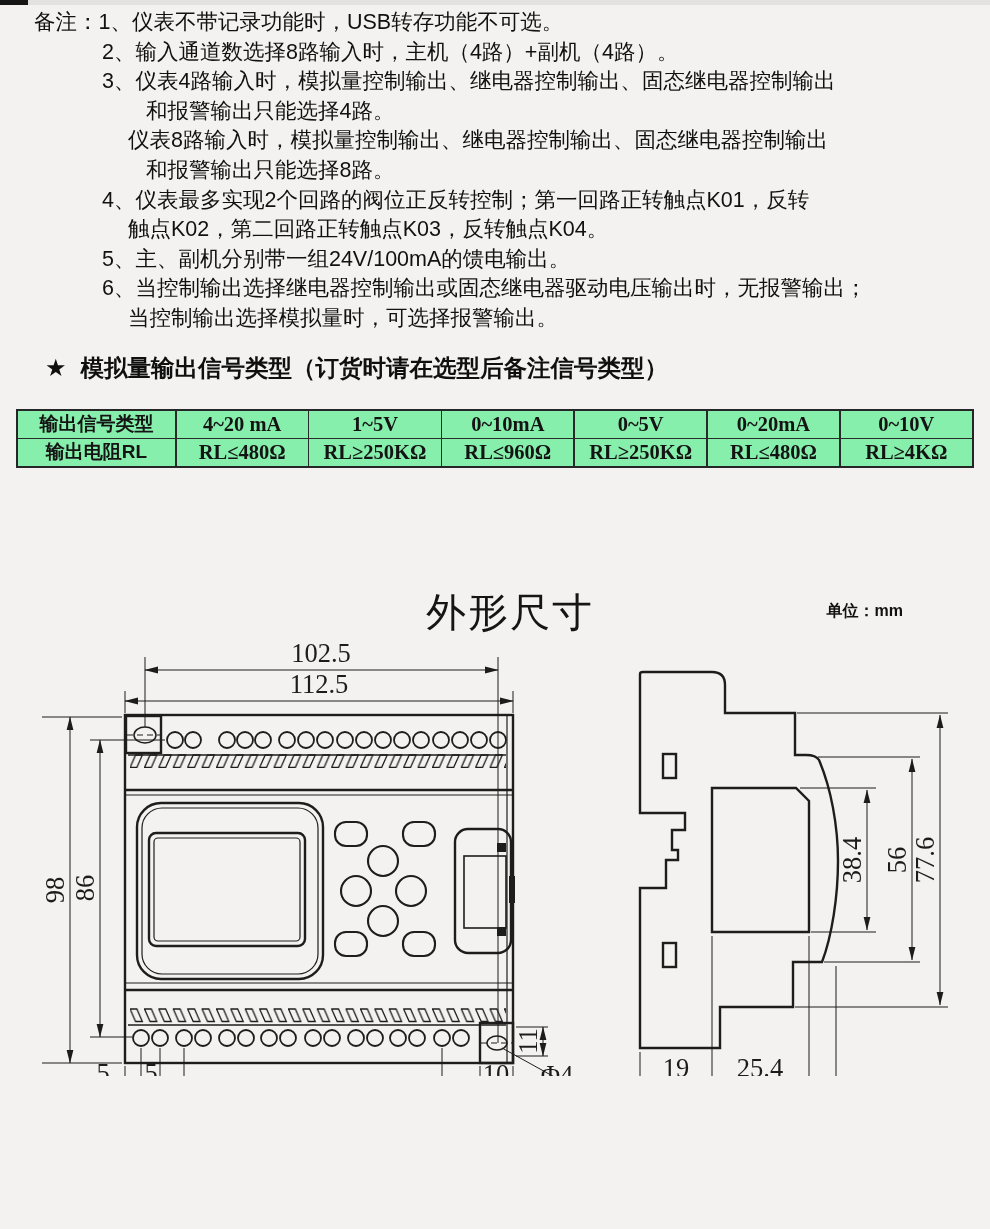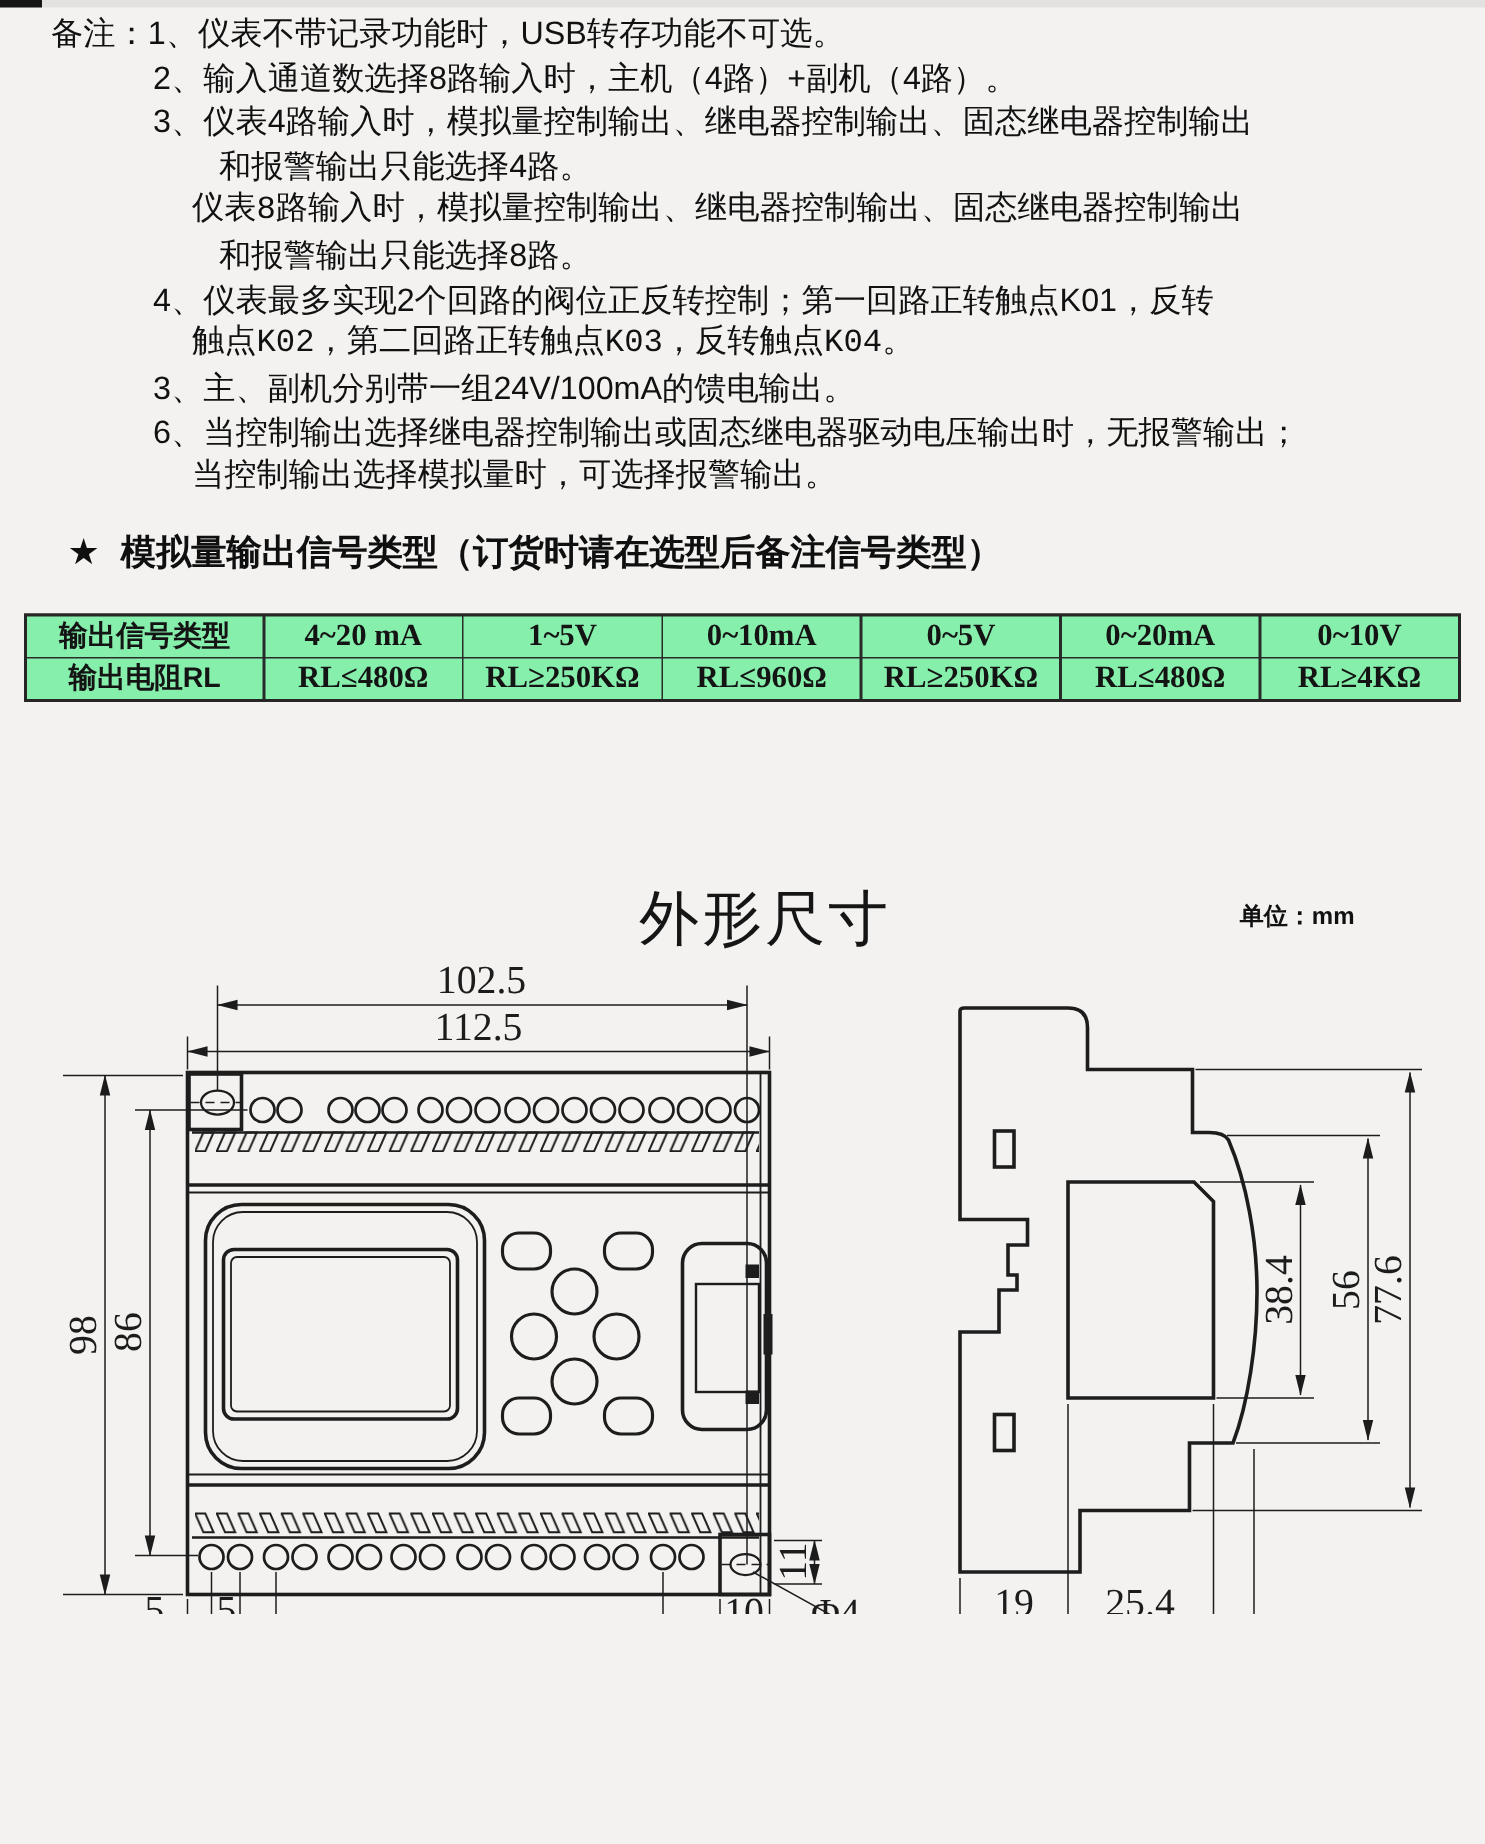--- a/index.html
+++ b/index.html
@@ -8,21 +8,21 @@
 
   
   .scan-strip{position:absolute;top:0;left:0;width:990px;height:5px;background:#e3e2e1;}
   .scan-smudge{position:absolute;top:0;left:0;width:28px;height:5px;background:#161616;}
 
   
   .notes{position:absolute;top:8px;left:0;right:0;}
   .nl{margin:0;height:29.6px;line-height:29.6px;font-size:21.5px;font-weight:500;white-space:nowrap;color:#111;}
   .ind-a{padding-left:34px;}
   .ind-b{padding-left:102px;}
-  .ind-c{padding-left:128px;font-family:Liberation Mono, monospace;}
+  .ind-c{padding-left:128px;}
   .ind-d{padding-left:146px;}
 
   
   .analog-heading{position:absolute;top:352px;left:45px;display:flex;align-items:center;font-size:23.5px;font-weight:600;color:#0f0f0f;}
   .star{font-size:24px;margin-right:14px;}
 
   
   .sig-table{position:absolute;left:16px;top:409px;width:954px;border:2.5px solid #262626;background:#2a2a2a;
     display:grid;grid-template-columns:157px repeat(6,1fr);grid-auto-rows:26.5px;grid-gap:1.5px;}
   .cell{background:#86efac;display:flex;align-items:center;justify-content:center;white-space:nowrap;}
@@ -52,21 +52,21 @@
 
   <section class="notes">
     <p class="nl ind-a">备注：1、仪表不带记录功能时，USB转存功能不可选。</p>
     <p class="nl ind-b">2、输入通道数选择8路输入时，主机（4路）+副机（4路）。</p>
     <p class="nl ind-b">3、仪表4路输入时，模拟量控制输出、继电器控制输出、固态继电器控制输出</p>
     <p class="nl ind-d">和报警输出只能选择4路。</p>
     <p class="nl ind-c">仪表8路输入时，模拟量控制输出、继电器控制输出、固态继电器控制输出</p>
     <p class="nl ind-d">和报警输出只能选择8路。</p>
     <p class="nl ind-b">4、仪表最多实现2个回路的阀位正反转控制；第一回路正转触点K01，反转</p>
     <p class="nl ind-c">触点K02，第二回路正转触点K03，反转触点K04。</p>
-    <p class="nl ind-b">3、主、副机分别带一组24V/100mA的馈电输出。</p>
+    <p class="nl ind-b">5、主、副机分别带一组24V/100mA的馈电输出。</p>
     <p class="nl ind-b">6、当控制输出选择继电器控制输出或固态继电器驱动电压输出时，无报警输出；</p>
     <p class="nl ind-c">当控制输出选择模拟量时，可选择报警输出。</p>
   </section>
 
   <div class="analog-heading">
     <span class="star">★</span>
     <span>模拟量输出信号类型（订货时请在选型后备注信号类型）</span>
   </div>
 
   <div class="sig-table">

